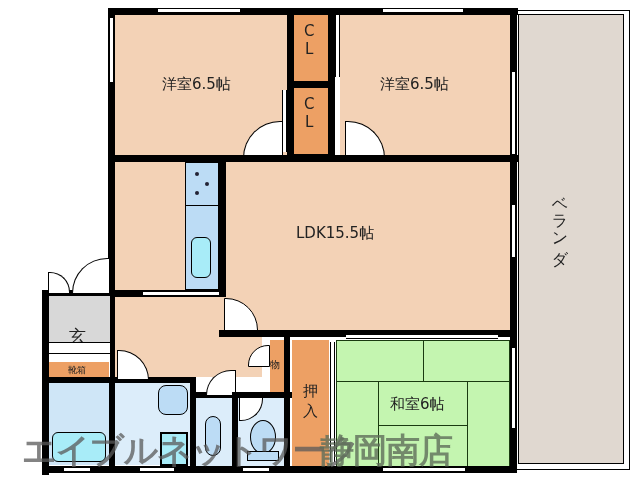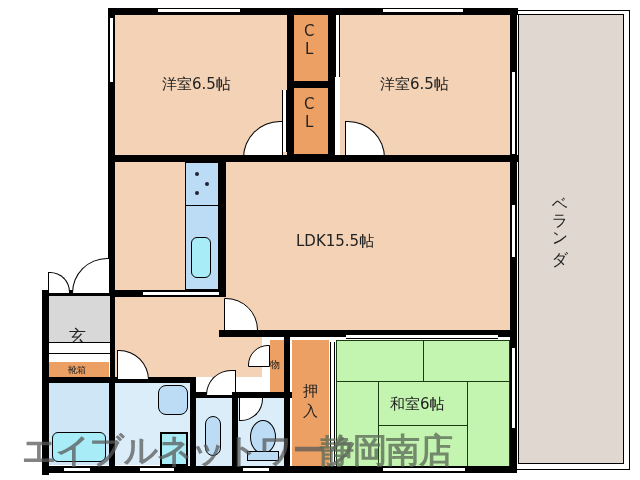--- a/index.html
+++ b/index.html
@@ -58,21 +58,21 @@
 
 <div class="abs room" style="left:115px;top:162px;width:70px;height:130px;background:#f3d2b6;"></div>
 <div class="abs room" style="left:185px;top:162px;width:34px;height:128px;background:#bcdcf5;border:1px solid #000;"></div>
 <div class="abs" style="left:195px;top:172px;width:4px;height:4px;border-radius:50%;background:#223;"></div>
 <div class="abs" style="left:205px;top:182px;width:4px;height:4px;border-radius:50%;background:#223;"></div>
 <div class="abs" style="left:195px;top:191px;width:4px;height:4px;border-radius:50%;background:#223;"></div>
 <div class="abs" style="left:185px;top:205px;width:34px;height:1px;background:#000;"></div>
 <div class="abs" style="left:191px;top:237px;width:20px;height:41px;border:1px solid #000;border-radius:6px;background:#a8ecf8;"></div>
 <div class="abs wall" style="left:219px;top:162px;width:7px;height:135px;"></div>
 <div class="abs room" style="left:226px;top:162px;width:284px;height:170px;background:#f3d2b6;"></div>
-<div class="label" style="left:296px;top:232px;text-align:right;">LDK15.5帖</div>
+<div class="label" style="left:296px;top:224px;text-align:right;">LDK15.5帖</div>
 <div class="abs wall" style="left:108px;top:290px;width:115px;height:7px;"></div>
 <div class="abs win" style="left:143px;top:291px;width:76px;height:5px;"></div>
 
 <div class="abs room" style="left:112px;top:297px;width:150px;height:80px;background:#f3d2b6;"></div>
 <div class="abs room" style="left:226px;top:297px;width:36px;height:40px;background:#f3d2b6;"></div>
 <div class="door" style="left:224px;top:298px;width:32px;height:32px;border-radius:0 32px 0 0;"></div>
 <div class="abs wall" style="left:219px;top:330px;width:294px;height:7px;"></div>
 
 <div class="abs wall" style="left:42px;top:290px;width:7px;height:185px;"></div>
 <div class="abs wall" style="left:42px;top:290px;width:70px;height:6px;"></div>

